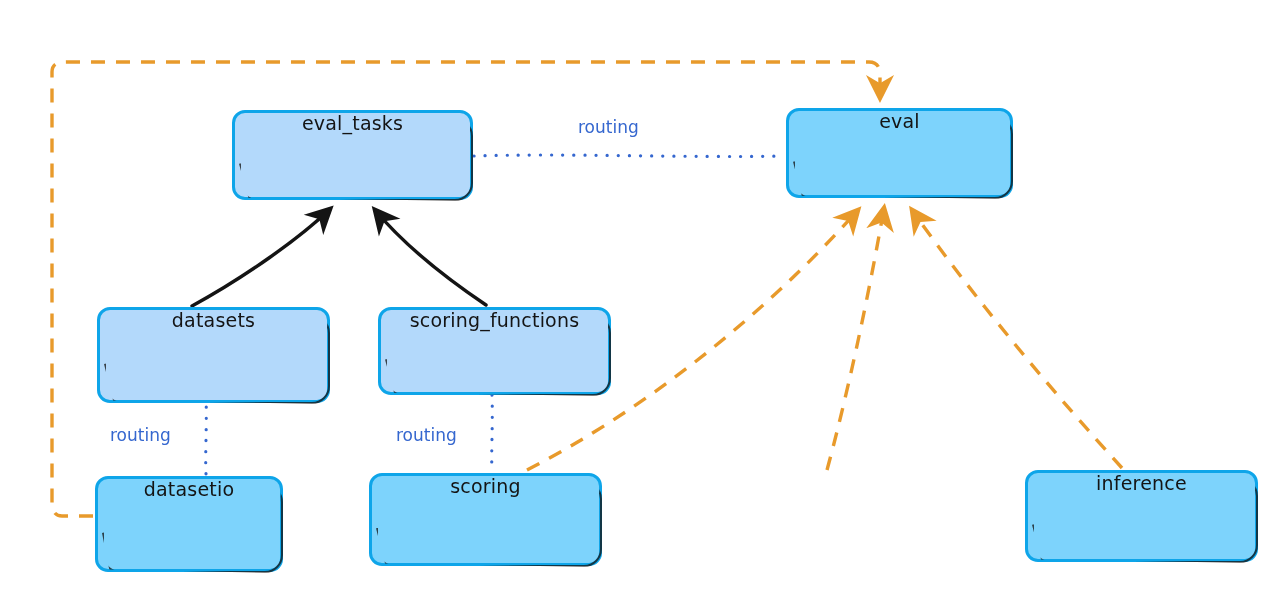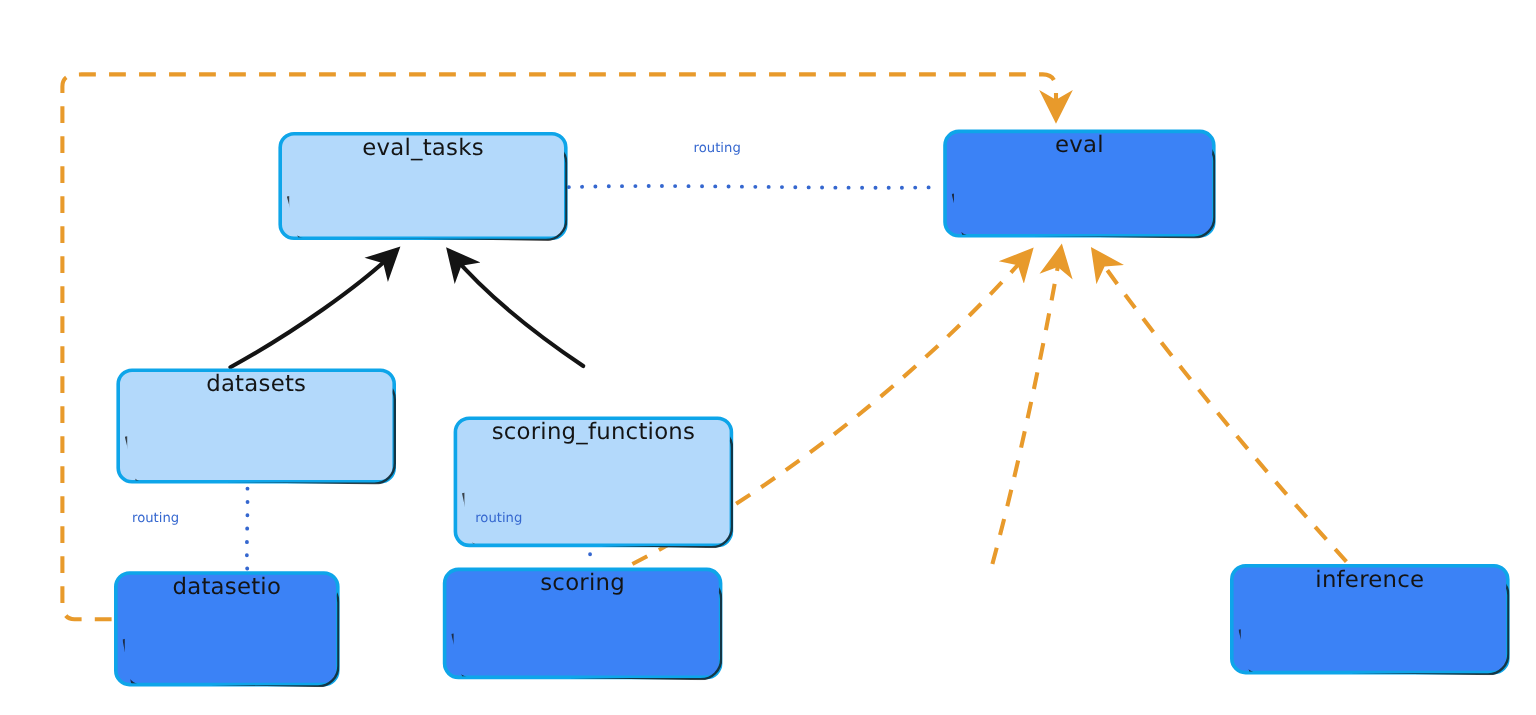--- a/index.html
+++ b/index.html
@@ -52,26 +52,26 @@
     right: -3px;
     top: 5px;
     bottom: -4px;
     border: 2px solid rgba(20,20,20,0.85);
     border-radius: 18px;
     pointer-events: none;
     clip-path: polygon(0% 55%, 4% 96%, 100% 100%, 100% 10%, 99% 6%, 97% 60%, 92% 93%, 8% 90%, 6% 52%);
     opacity: 0.9;
   }
   .node.blue  { background: #b3d9fb; }
-  .node.green { background: #3b82f6; }
+  .node.green { background: #7dd3fc; }
 
   .edge-label {
     position: absolute;
     font-family: "DejaVu Sans", sans-serif;
-    font-size: 11px;
+    font-size: 17px;
     color: #3567cf;
     white-space: nowrap;
   }
 </style>
 </head>
 <body>
 
 <div id="stage">
 
   <svg id="edge-layer" viewBox="0 0 1280 596" xmlns="http://www.w3.org/2000/svg">
@@ -108,21 +108,21 @@
   </div>
 
   <div class="node green" style="left:786px; top:108px; width:227px; height:90px;">
     <span class="node-label">eval</span>
   </div>
 
   <div class="node blue" style="left:97px; top:307px; width:233px; height:96px;">
     <span class="node-label">datasets</span>
   </div>
 
-  <div class="node blue" style="left:378px; top:307px; width:233px; height:109px;margin-top:40px;">
+  <div class="node blue" style="left:378px; top:307px; width:233px; height:88px;">
     <span class="node-label">scoring_functions</span>
   </div>
 
   <div class="node green" style="left:95px; top:476px; width:188px; height:96px;">
     <span class="node-label">datasetio</span>
   </div>
 
   <div class="node green" style="left:369px; top:473px; width:233px; height:93px;">
     <span class="node-label">scoring</span>
   </div>

